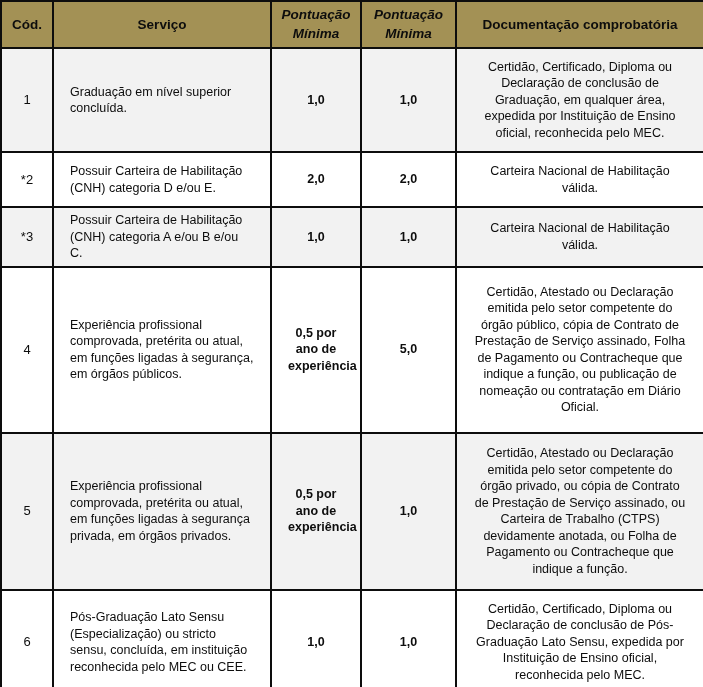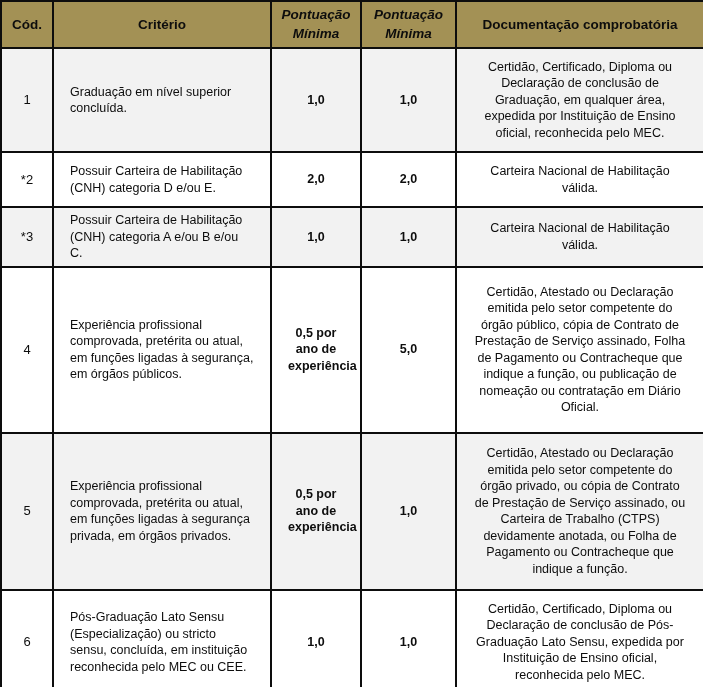--- a/index.html
+++ b/index.html
@@ -104,21 +104,21 @@
     <colgroup>
       <col class="col-cod">
       <col class="col-crit">
       <col class="col-min">
       <col class="col-max">
       <col class="col-doc">
     </colgroup>
     <thead>
       <tr class="header-row">
         <th>Cód.</th>
-        <th>Critério</th>
+        <th>Serviço</th>
         <th>
           <span class="hdr-two-line">Pontuação</span>
           <span class="hdr-two-line">Mínima</span>
         </th>
         <th>
           <span class="hdr-two-line">Pontuação</span>
           <span class="hdr-two-line">Mínima</span>
         </th>
         <th>Documentação comprobatória</th>
       </tr>

